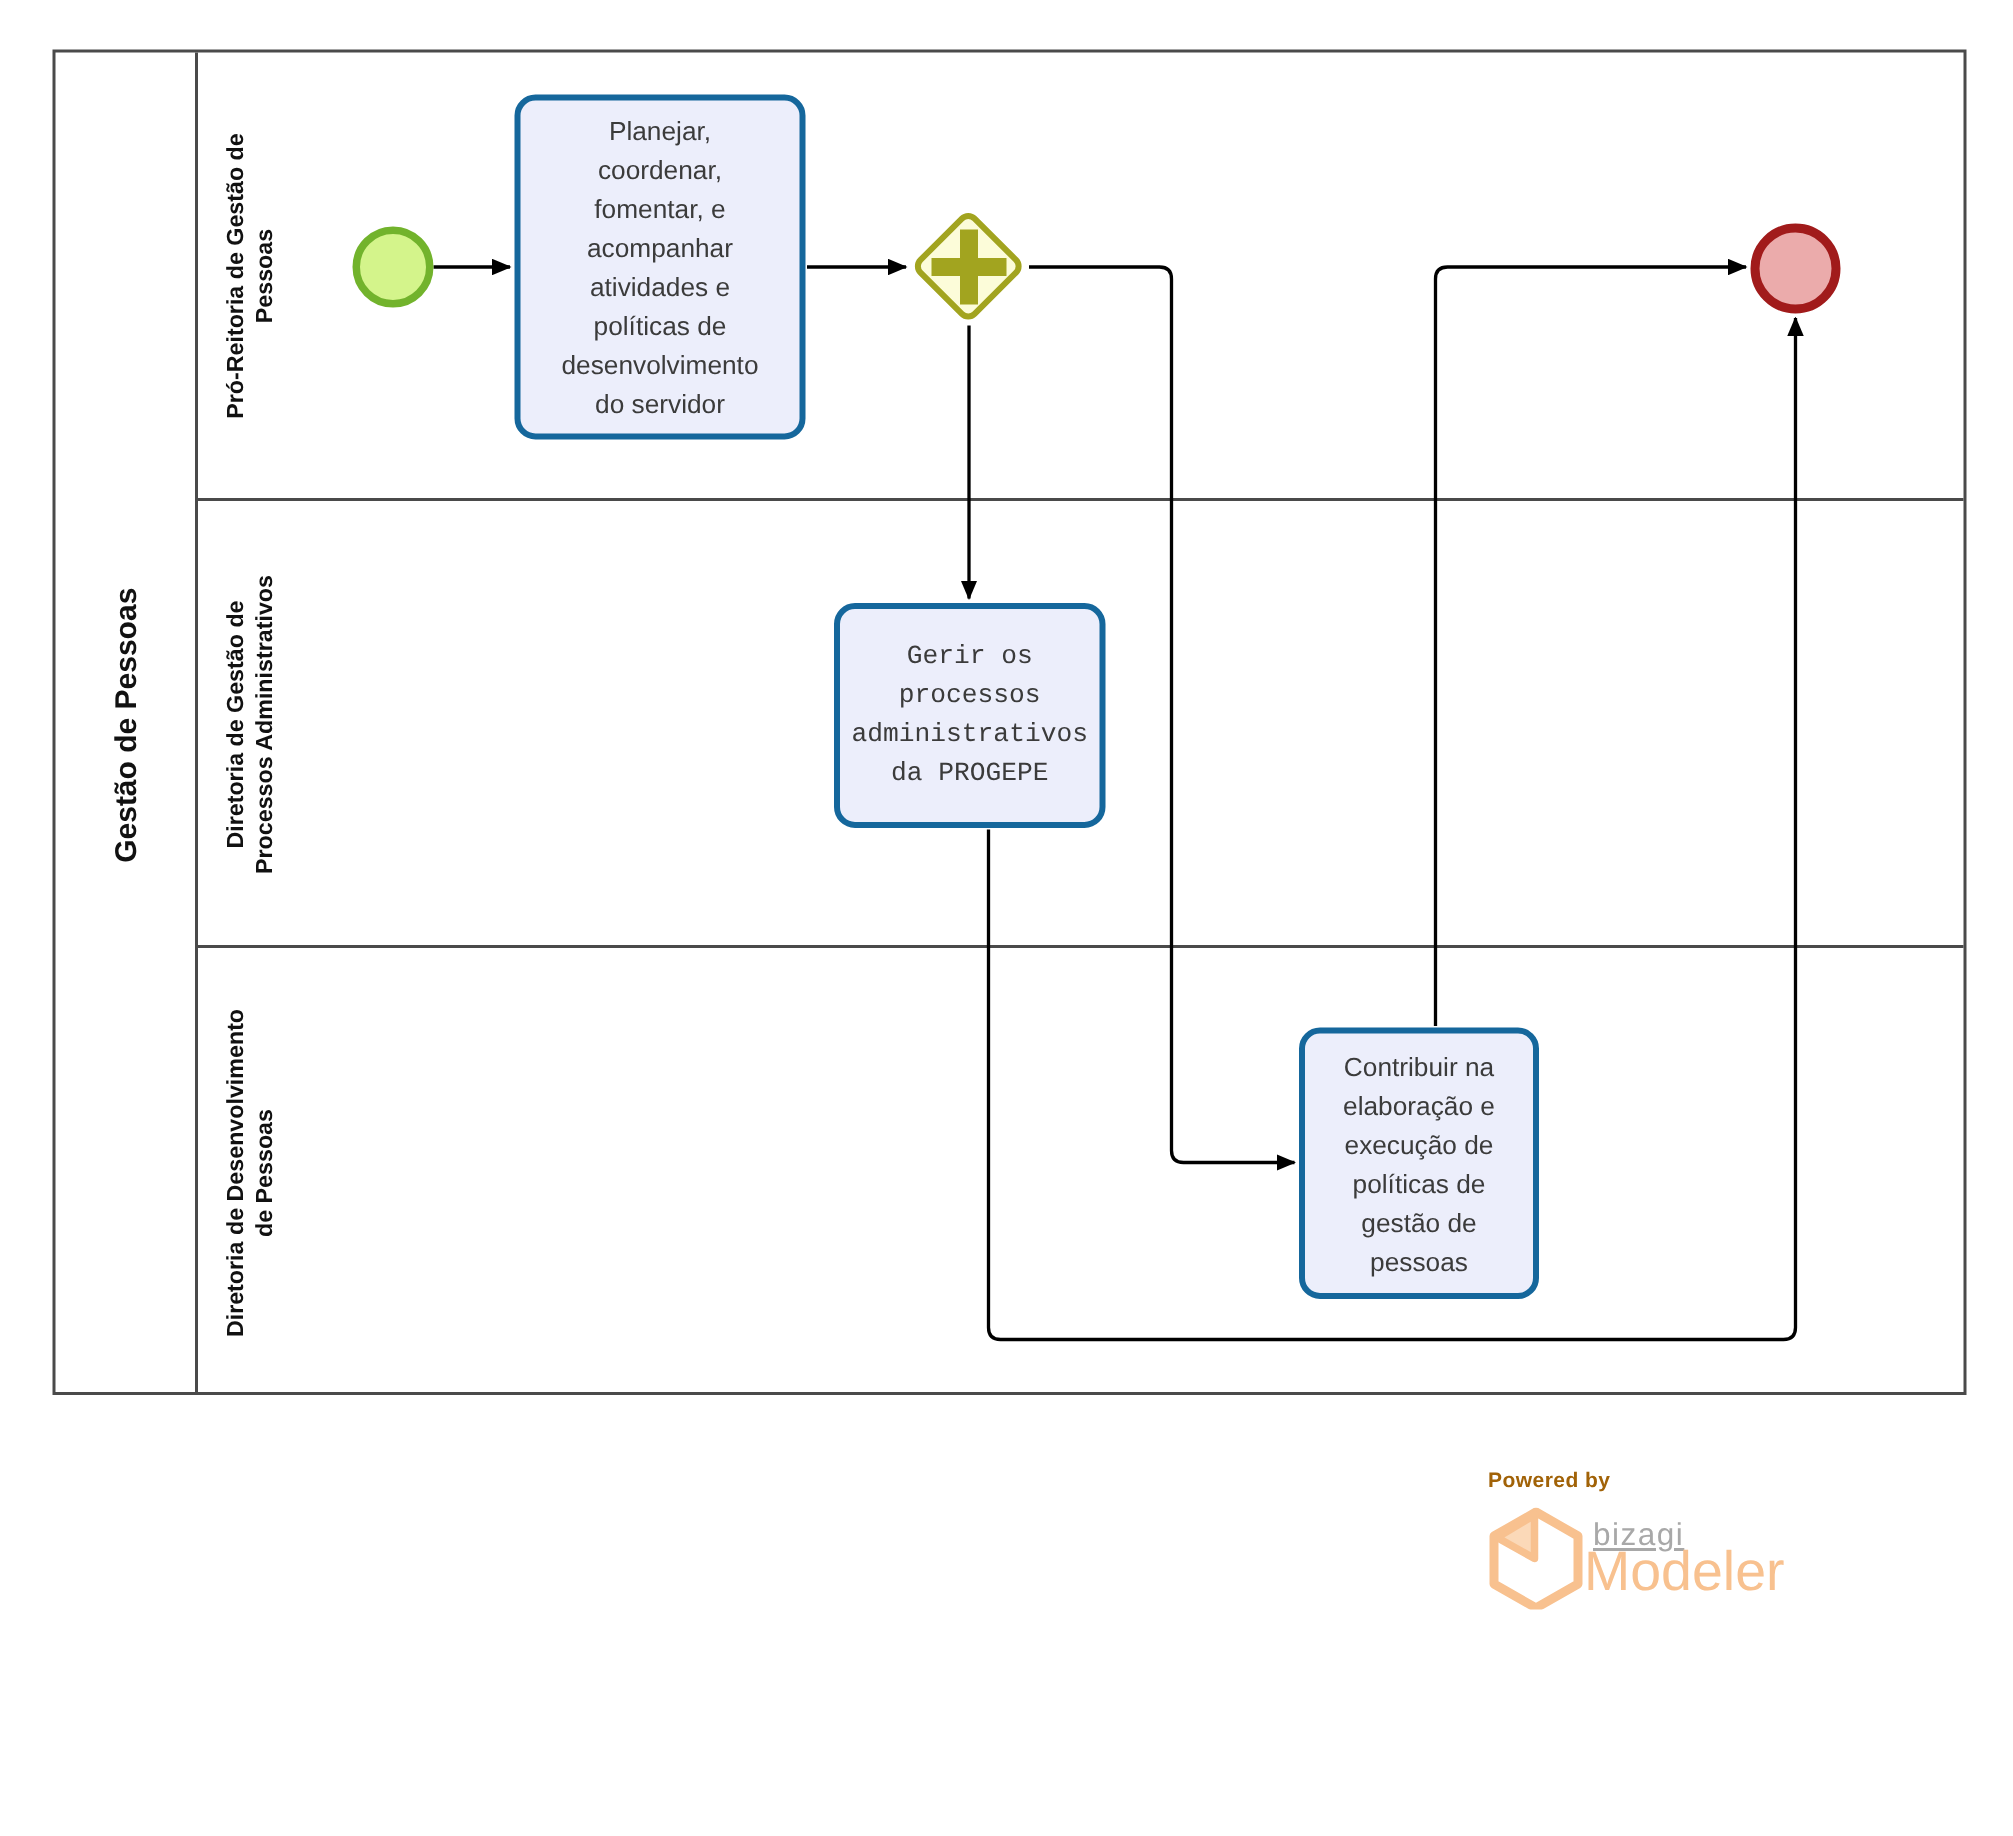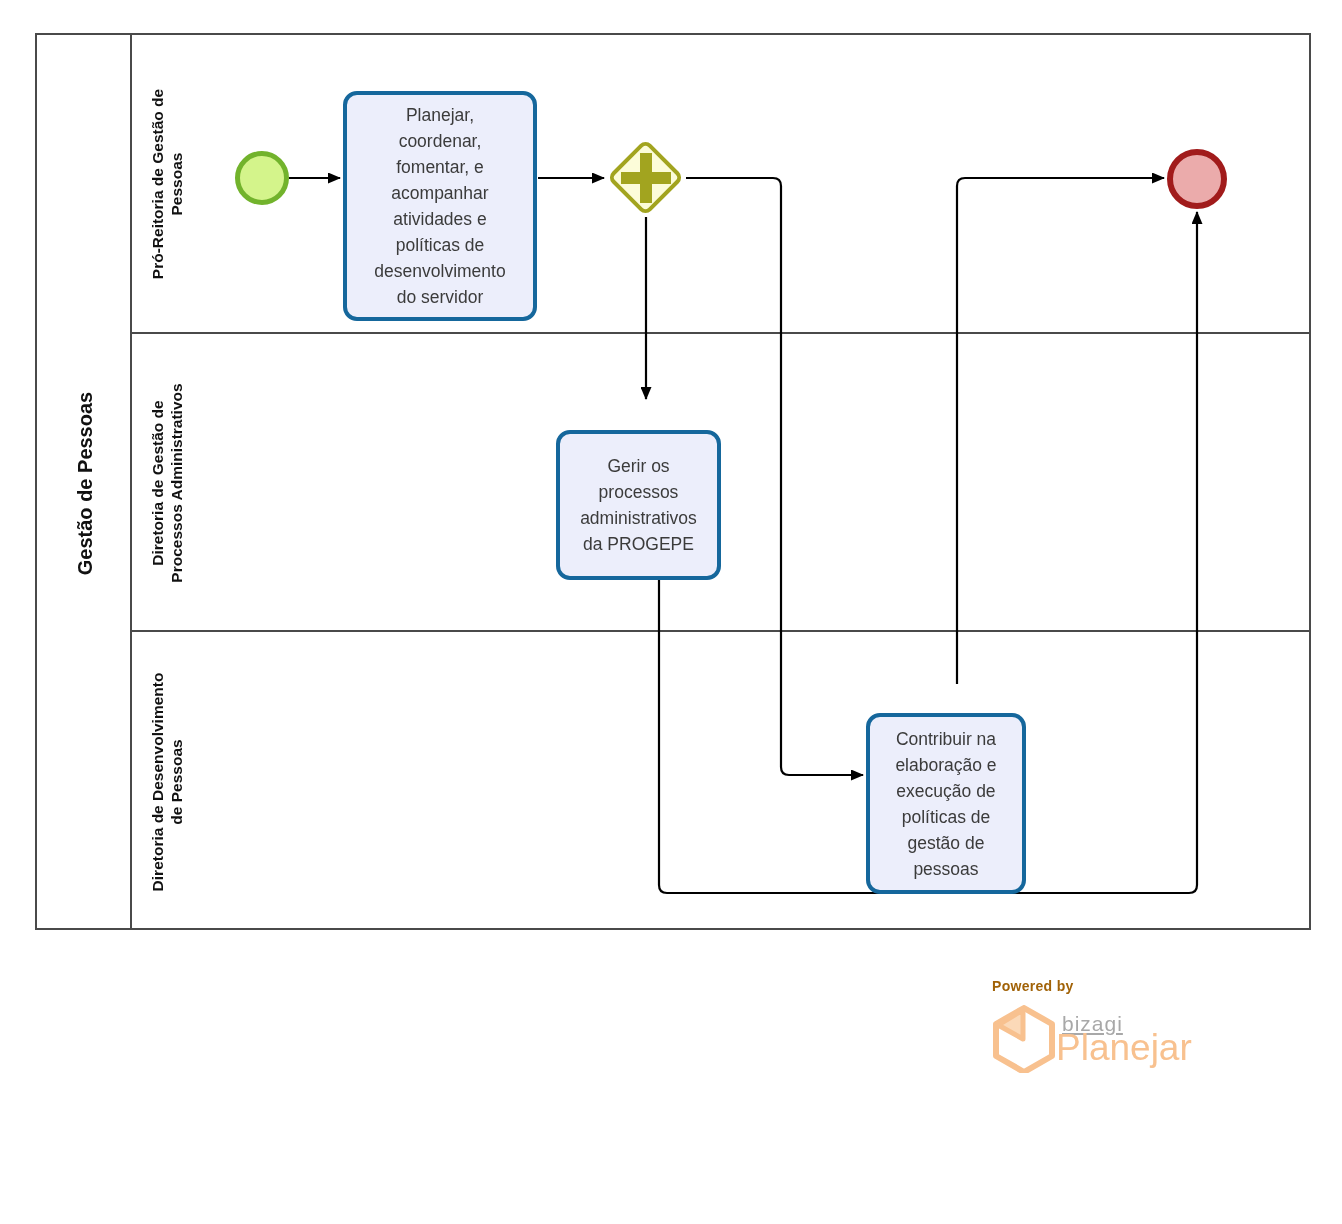--- a/index.html
+++ b/index.html
@@ -73,24 +73,23 @@
     background: #eceefb;
     display: flex;
     align-items: center;
     justify-content: center;
     text-align: center;
     color: #3b3b3b;
     font-size: 17.5px;
     line-height: 26px;
     white-space: pre-line;
     padding: 20px;
-    margin-top: 28px;
   }
   .task-planejar   { left: 343px; top: 63px;  width: 194px; height: 230px; }
-  .task-gerir      { left: 556px; top: 402px; width: 165px; height: 150px; }
+  .task-gerir      { left: 556px; top: 402px; width: 181px; height: 150px; font-family: Liberation Mono, monospace; }
   .task-contribuir { left: 866px; top: 685px; width: 160px; height: 181px; }
 
   .event {
     position: absolute;
     border-radius: 50%;
   }
   .start-event {
     left: 235px; top: 151px;
     width: 54px; height: 54px;
     border: 5px solid #72b32c;
@@ -228,16 +227,16 @@
 
   <div class="event end-event"></div>
 
   <div class="branding">
     <div class="powered-by">Powered by</div>
     <svg class="logo-hex" width="68" height="68" viewBox="0 0 68 68">
       <path d="M34 3 L62 19 L62 51 L34 67 L6 51 L6 19 Z" fill="none" stroke="#f8c18f" stroke-width="6" stroke-linejoin="round"></path>
       <path d="M8 20 L33 5 L33 34 Z" fill="#fbd9b8" stroke="#f8c18f" stroke-width="5" stroke-linejoin="round"></path>
     </svg>
     <div class="brand-name">bizagi</div>
-    <div class="product-name">Planejar</div>
+    <div class="product-name">Modeler</div>
   </div>
 
 </div>
 
 </body></html>

